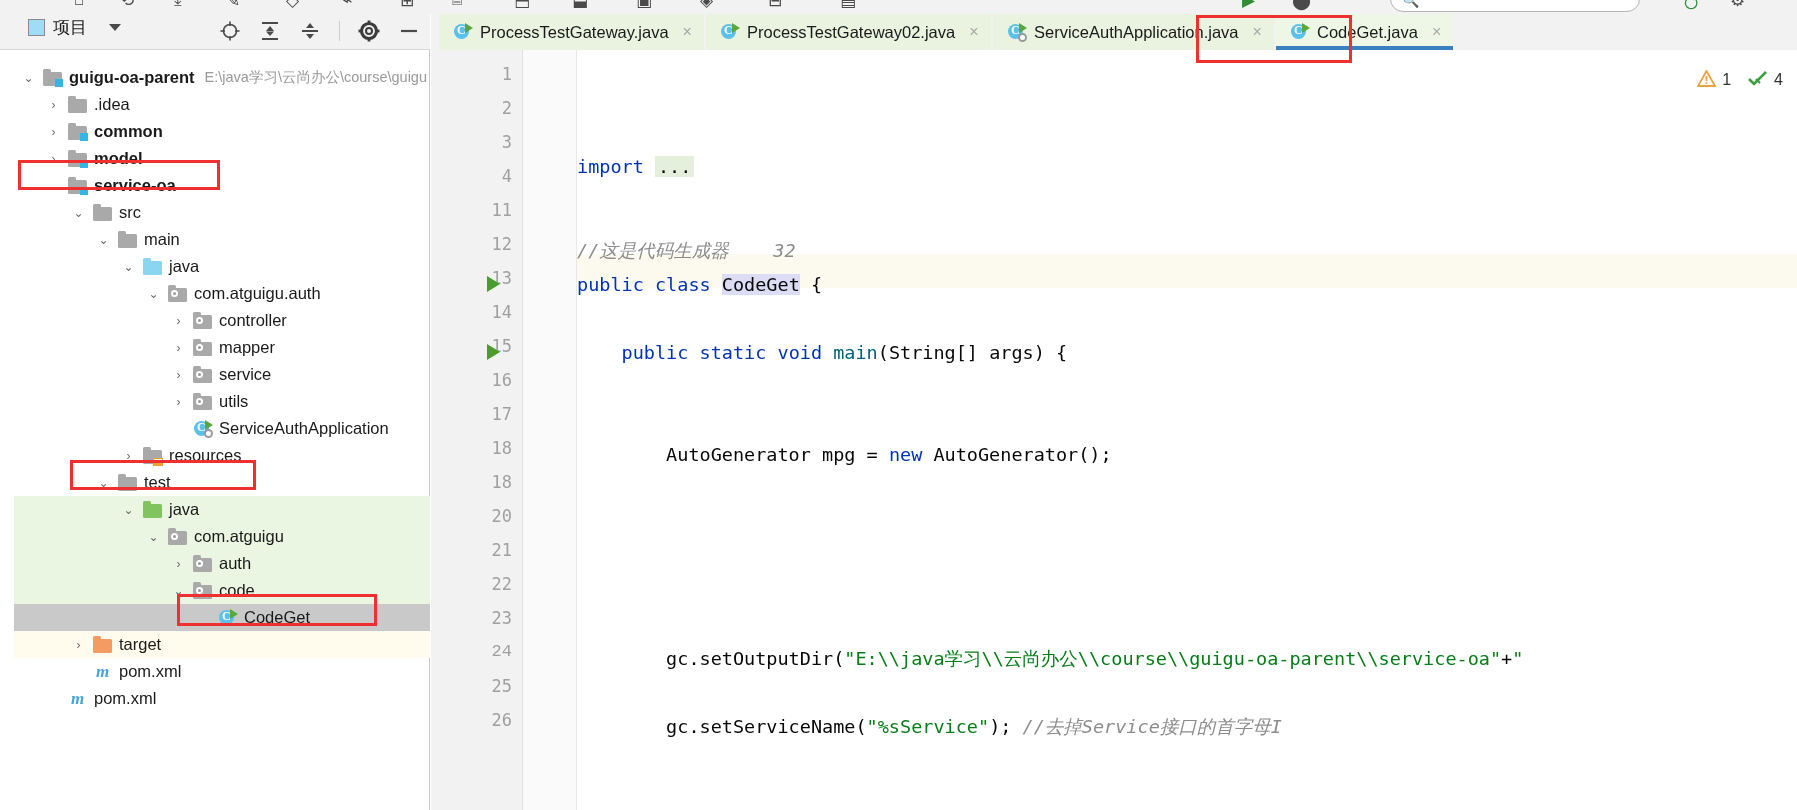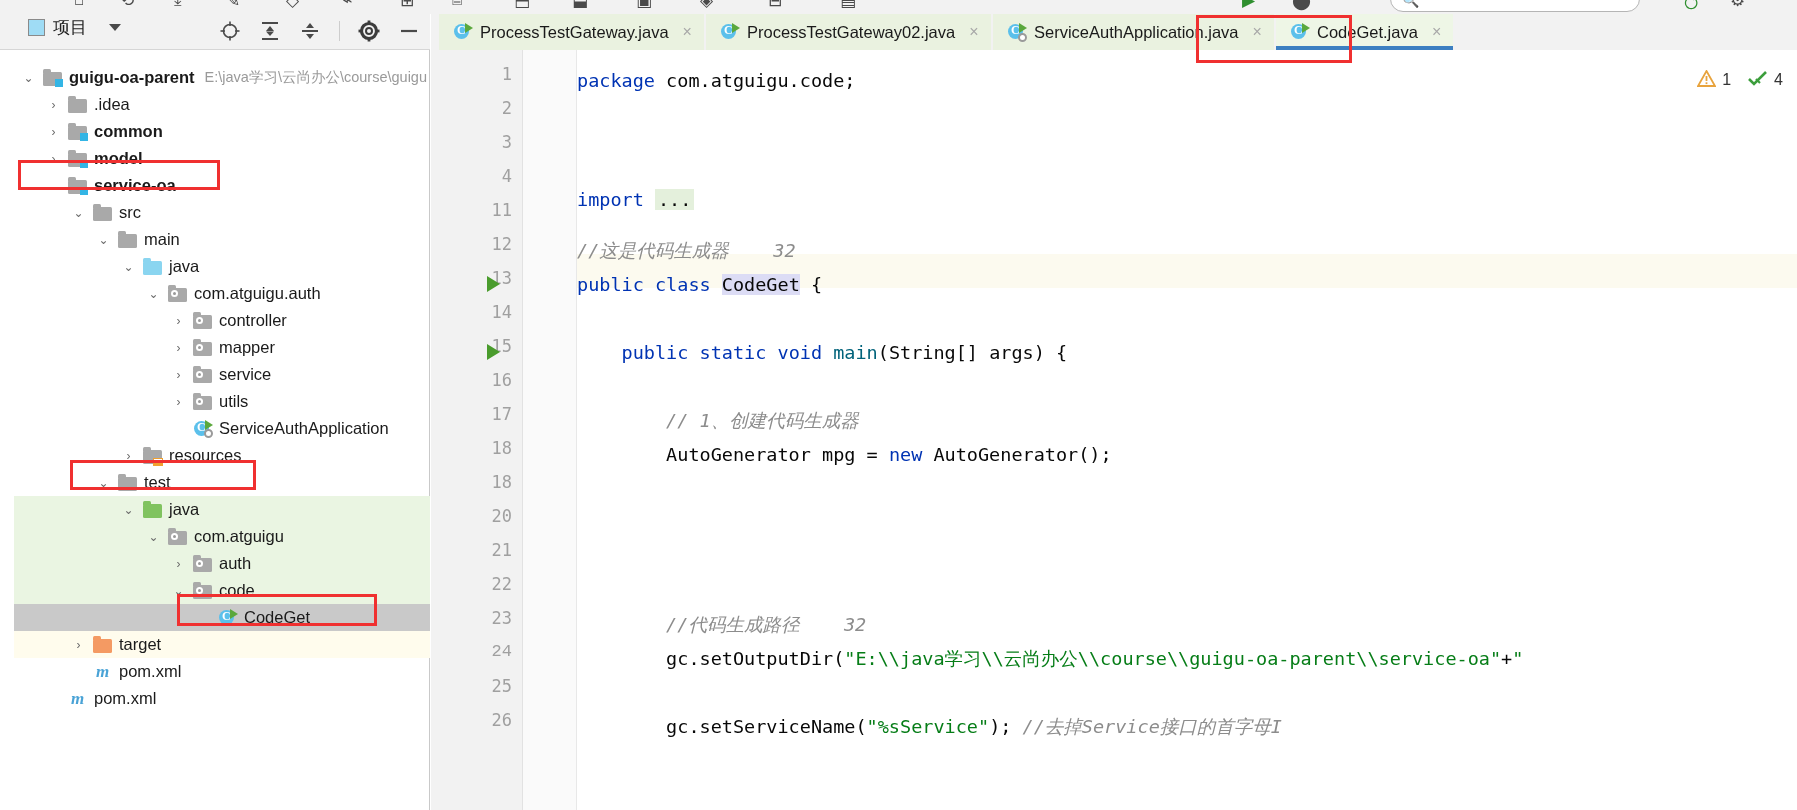--- a/index.html
+++ b/index.html
@@ -529,34 +529,31 @@
         <div class="ln" style="top: 524px;">22</div>
         <div class="ln" style="top: 558px;">23</div>
         <div class="ln" style="top: 592px; font-family: Liberation Mono, monospace;">24</div>
         <div class="ln" style="top: 626px;">25</div>
         <div class="ln" style="top: 660px;">26</div>
       </div>
     <div class="gutter-fold" id="foldcol"></div>
 
     <div class="code-area" id="codearea">
       <div class="hl-row" style="top:204px; left:-146px;"></div>
-    <div class="line" style="top: 14px;"><span class="kw">package</span> com.atguigu.code;</div>
         <div class="line" style="top: 48px;"></div>
         <div class="line" style="top: 82px;"></div>
-        <div class="line" style="top: 133px;"><span class="kw">import</span> <span class="import-dots">...</span></div>
+        <div class="line" style="top: 100px;"><span class="kw">import</span> <span class="import-dots">...</span></div>
         <div class="line" style="top: 150px;"></div>
         <div class="line" style="top: 184px;"><span class="cmt">//这是代码生成器</span>    <span class="cmt">32</span></div>
         <div class="line" style="top: 218px;"><span class="kw">public</span> <span class="kw">class</span> <span class="caret-bar"></span><span class="caret-sel">CodeGet</span> {</div>
         <div class="line" style="top: 252px;"></div>
         <div class="line" style="top: 286px;">    <span class="kw">public</span> <span class="kw">static</span> <span class="kw">void</span> <span class="meth">main</span>(String[] args) {</div>
         <div class="line" style="top: 320px;"></div>
-        <div class="line" style="top: 354px;">        <span class="cmt">// 1、创建代码生成器</span></div>
         <div class="line" style="top: 388px;">        AutoGenerator mpg = <span class="kw">new</span> AutoGenerator();</div>
         <div class="line" style="top: 422px;"></div>
-        <div class="line" style="top: 558px;">        <span class="cmt">//代码生成路径</span>    <span class="cmt">32</span></div>
         <div class="line" style="top: 592px;">        gc.setOutputDir(<span class="str">"E:\\java学习\\云尚办公\\course\\guigu-oa-parent\\service-oa"</span>+<span class="str">"</span></div>
         <div class="line" style="top: 626px;"></div>
         <div class="line" style="top: 660px;">        gc.setServiceName(<span class="str">"%sService"</span>); <span class="cmt">//去掉Service接口的首字母I</span></div>
       </div>
 
     <div class="inspect">
       <span>
         <svg width="19" height="17" viewBox="0 0 19 17">
             <polygon points="9.5,1 18,16 1,16" fill="none" stroke="#e8a33d" stroke-width="1.8"></polygon>
             <rect x="8.6" y="6" width="1.8" height="5" fill="#e8a33d"></rect>

